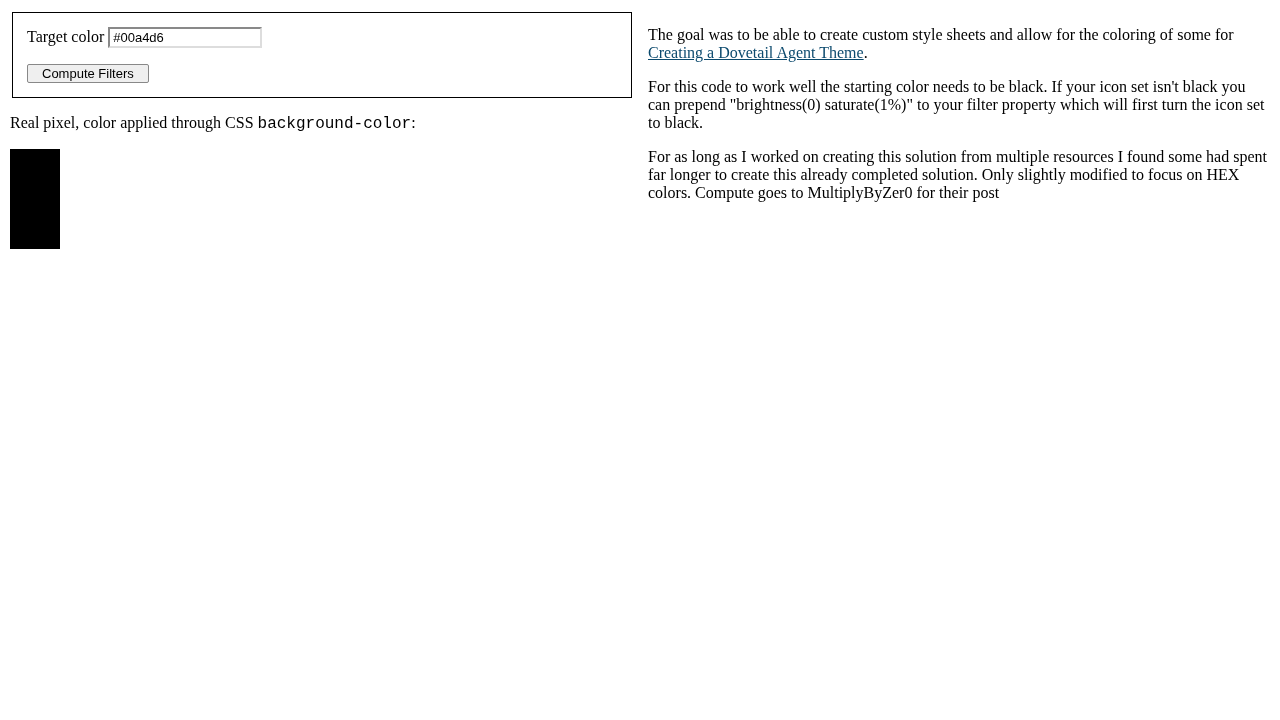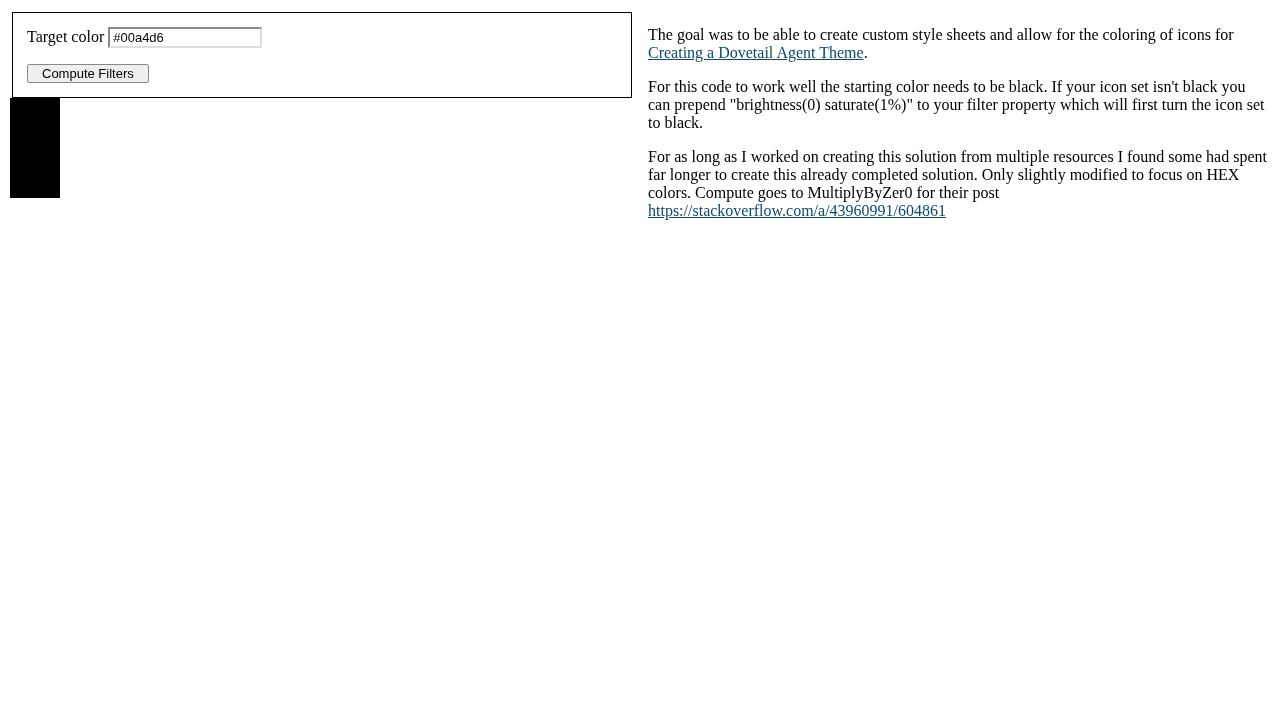--- a/index.html
+++ b/index.html
@@ -69,28 +69,31 @@
   <div class="col">
 
     <fieldset>
       <div class="field-row">
         <span class="label">Target color</span>
         <input type="text" value="#00a4d6" style="">
       </div>
       <button>Compute Filters</button>
     </fieldset>
 
+    <p>
+      <span>Real pixel, color applied through CSS </span><code>background-color</code><span>:</span>
+    </p>
     <div class="swatch swatch-real"></div>
 
     <div class="swatch swatch-filtered"></div>
 
   </div>
 
   <div class="col">
     <p>
-      <span>The goal was to be able to create custom style sheets and allow for the coloring of icons for </span><a href="#">Creating a Dovetail Agent Theme</a><span>.</span>
+      <span>The goal was to be able to create custom style sheets and allow for the coloring of some for </span><a href="#">Creating a Dovetail Agent Theme</a><span>.</span>
     </p>
     <p>For this code to work well the starting color needs to be black. If your icon set isn't black you can prepend "brightness(0) saturate(1%)" to your filter property which will first turn the icon set to black.</p>
     <p>
-      <span>For as long as I worked on creating this solution from multiple resources I found some had spent far longer to create this already completed solution. Only slightly modified to focus on HEX colors. Compute goes to MultiplyByZer0 for their post </span><br><a href="#">https://stackoverflow.com/a/43960991/604861</a>
+      <span>For as long as I worked on creating this solution from multiple resources I found some had spent far longer to create this already completed solution. Only slightly modified to focus on HEX colors. Compute goes to MultiplyByZer0 for their post </span><br>
     </p>
   </div>
 </div>
 
 </body></html>

